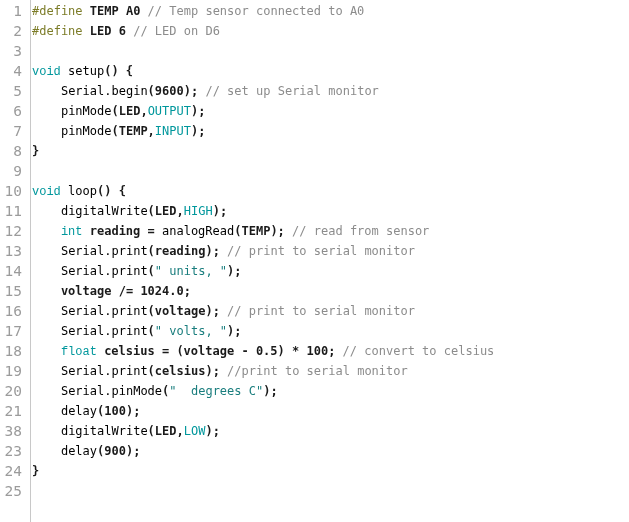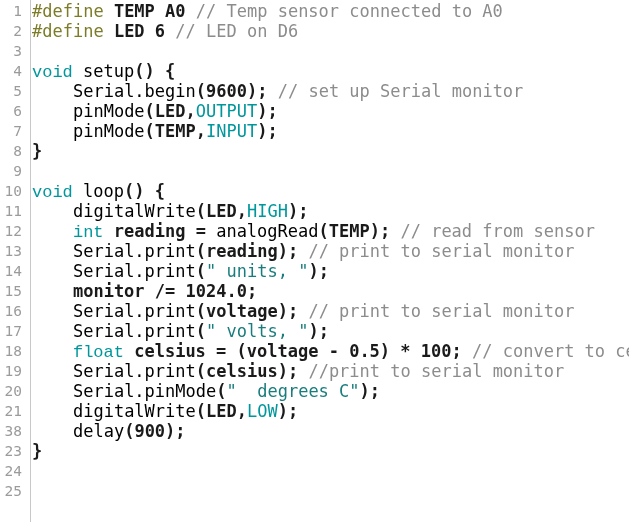--- a/index.html
+++ b/index.html
@@ -56,21 +56,21 @@
   #code {
     flex: 1 1 auto;
     padding-top: 1px;
     padding-left: 1px;
     box-sizing: border-box;
     overflow: hidden;
   }
   .codeline {
     height: 20px;
     line-height: 20px;
-    font-size: 17px;
+    font-size: 12px;
     white-space: pre;
     font-family: "DejaVu Sans Mono", monospace;
     color: #1a1a1a;
   }
 
   
   .t-pre      { color: #7c7c28; }            
   .t-plain    { color: #1a1a1a; font-weight: bold; }
   .t-type     { color: #00979c; font-family: Liberation Mono, monospace; }            
   .t-func     { color: #000000; }            
@@ -124,24 +124,25 @@
       <div class="codeline"><span class="t-plain">    </span><span class="t-builtin">Serial.begin</span><span class="t-punc">(</span><span class="t-num">9600</span><span class="t-punc">); </span><span class="t-comment">// set up Serial monitor</span></div>
       <div class="codeline"><span class="t-plain">    </span><span class="t-builtin">pinMode</span><span class="t-punc">(</span><span class="t-plain">LED,</span><span class="t-const">OUTPUT</span><span class="t-punc">);</span></div>
       <div class="codeline"><span class="t-plain">    </span><span class="t-builtin">pinMode</span><span class="t-punc">(</span><span class="t-plain">TEMP,</span><span class="t-const">INPUT</span><span class="t-punc">);</span></div>
       <div class="codeline"><span class="t-punc">}</span></div>
       <div class="codeline">&nbsp;</div>
       <div class="codeline"><span class="t-type">void</span><span class="t-plain"> </span><span class="t-func">loop</span><span class="t-punc">() {</span></div>
       <div class="codeline"><span class="t-plain">    </span><span class="t-builtin">digitalWrite</span><span class="t-punc">(</span><span class="t-plain">LED,</span><span class="t-const">HIGH</span><span class="t-punc">);</span></div>
       <div class="codeline"><span class="t-plain">    </span><span class="t-type">int</span><span class="t-plain"> reading = </span><span class="t-builtin">analogRead</span><span class="t-punc">(</span><span class="t-plain">TEMP</span><span class="t-punc">); </span><span class="t-comment">// read from sensor</span></div>
       <div class="codeline"><span class="t-plain">    </span><span class="t-builtin">Serial.print</span><span class="t-punc">(</span><span class="t-plain">reading</span><span class="t-punc">); </span><span class="t-comment">// print to serial monitor</span></div>
       <div class="codeline"><span class="t-plain">    </span><span class="t-builtin">Serial.print</span><span class="t-punc">(</span><span class="t-string">" units, "</span><span class="t-punc">);</span></div>
-      <div class="codeline"><span class="t-plain">    monitor /= </span><span class="t-num">1024.0</span><span class="t-punc">;</span></div>
+      <div class="codeline"><span class="t-plain">    voltage /= </span><span class="t-num">1024.0</span><span class="t-punc">;</span></div>
       <div class="codeline"><span class="t-plain">    </span><span class="t-builtin">Serial.print</span><span class="t-punc">(</span><span class="t-plain">voltage</span><span class="t-punc">); </span><span class="t-comment">// print to serial monitor</span></div>
       <div class="codeline"><span class="t-plain">    </span><span class="t-builtin">Serial.print</span><span class="t-punc">(</span><span class="t-string">" volts, "</span><span class="t-punc">);</span></div>
       <div class="codeline"><span class="t-plain">    </span><span class="t-type">float</span><span class="t-plain"> celsius = (voltage - </span><span class="t-num">0.5</span><span class="t-plain">) * </span><span class="t-num">100</span><span class="t-punc">; </span><span class="t-comment">// convert to celsius</span></div>
       <div class="codeline"><span class="t-plain">    </span><span class="t-builtin">Serial.print</span><span class="t-punc">(</span><span class="t-plain">celsius</span><span class="t-punc">); </span><span class="t-comment">//print to serial monitor</span></div>
       <div class="codeline"><span class="t-plain">    </span><span class="t-builtin">Serial.pinMode</span><span class="t-punc">(</span><span class="t-string">"  degrees C"</span><span class="t-punc">);</span></div>
+      <div class="codeline"><span class="t-plain">    </span><span class="t-builtin">delay</span><span class="t-punc">(</span><span class="t-num">100</span><span class="t-punc">);</span></div>
       <div class="codeline"><span class="t-plain">    </span><span class="t-builtin">digitalWrite</span><span class="t-punc">(</span><span class="t-plain">LED,</span><span class="t-const">LOW</span><span class="t-punc">);</span></div>
       <div class="codeline"><span class="t-plain">    </span><span class="t-builtin">delay</span><span class="t-punc">(</span><span class="t-num">900</span><span class="t-punc">);</span></div>
       <div class="codeline"><span class="t-punc">}</span></div>
     </div>
 
 </div>
 
 </body></html>

